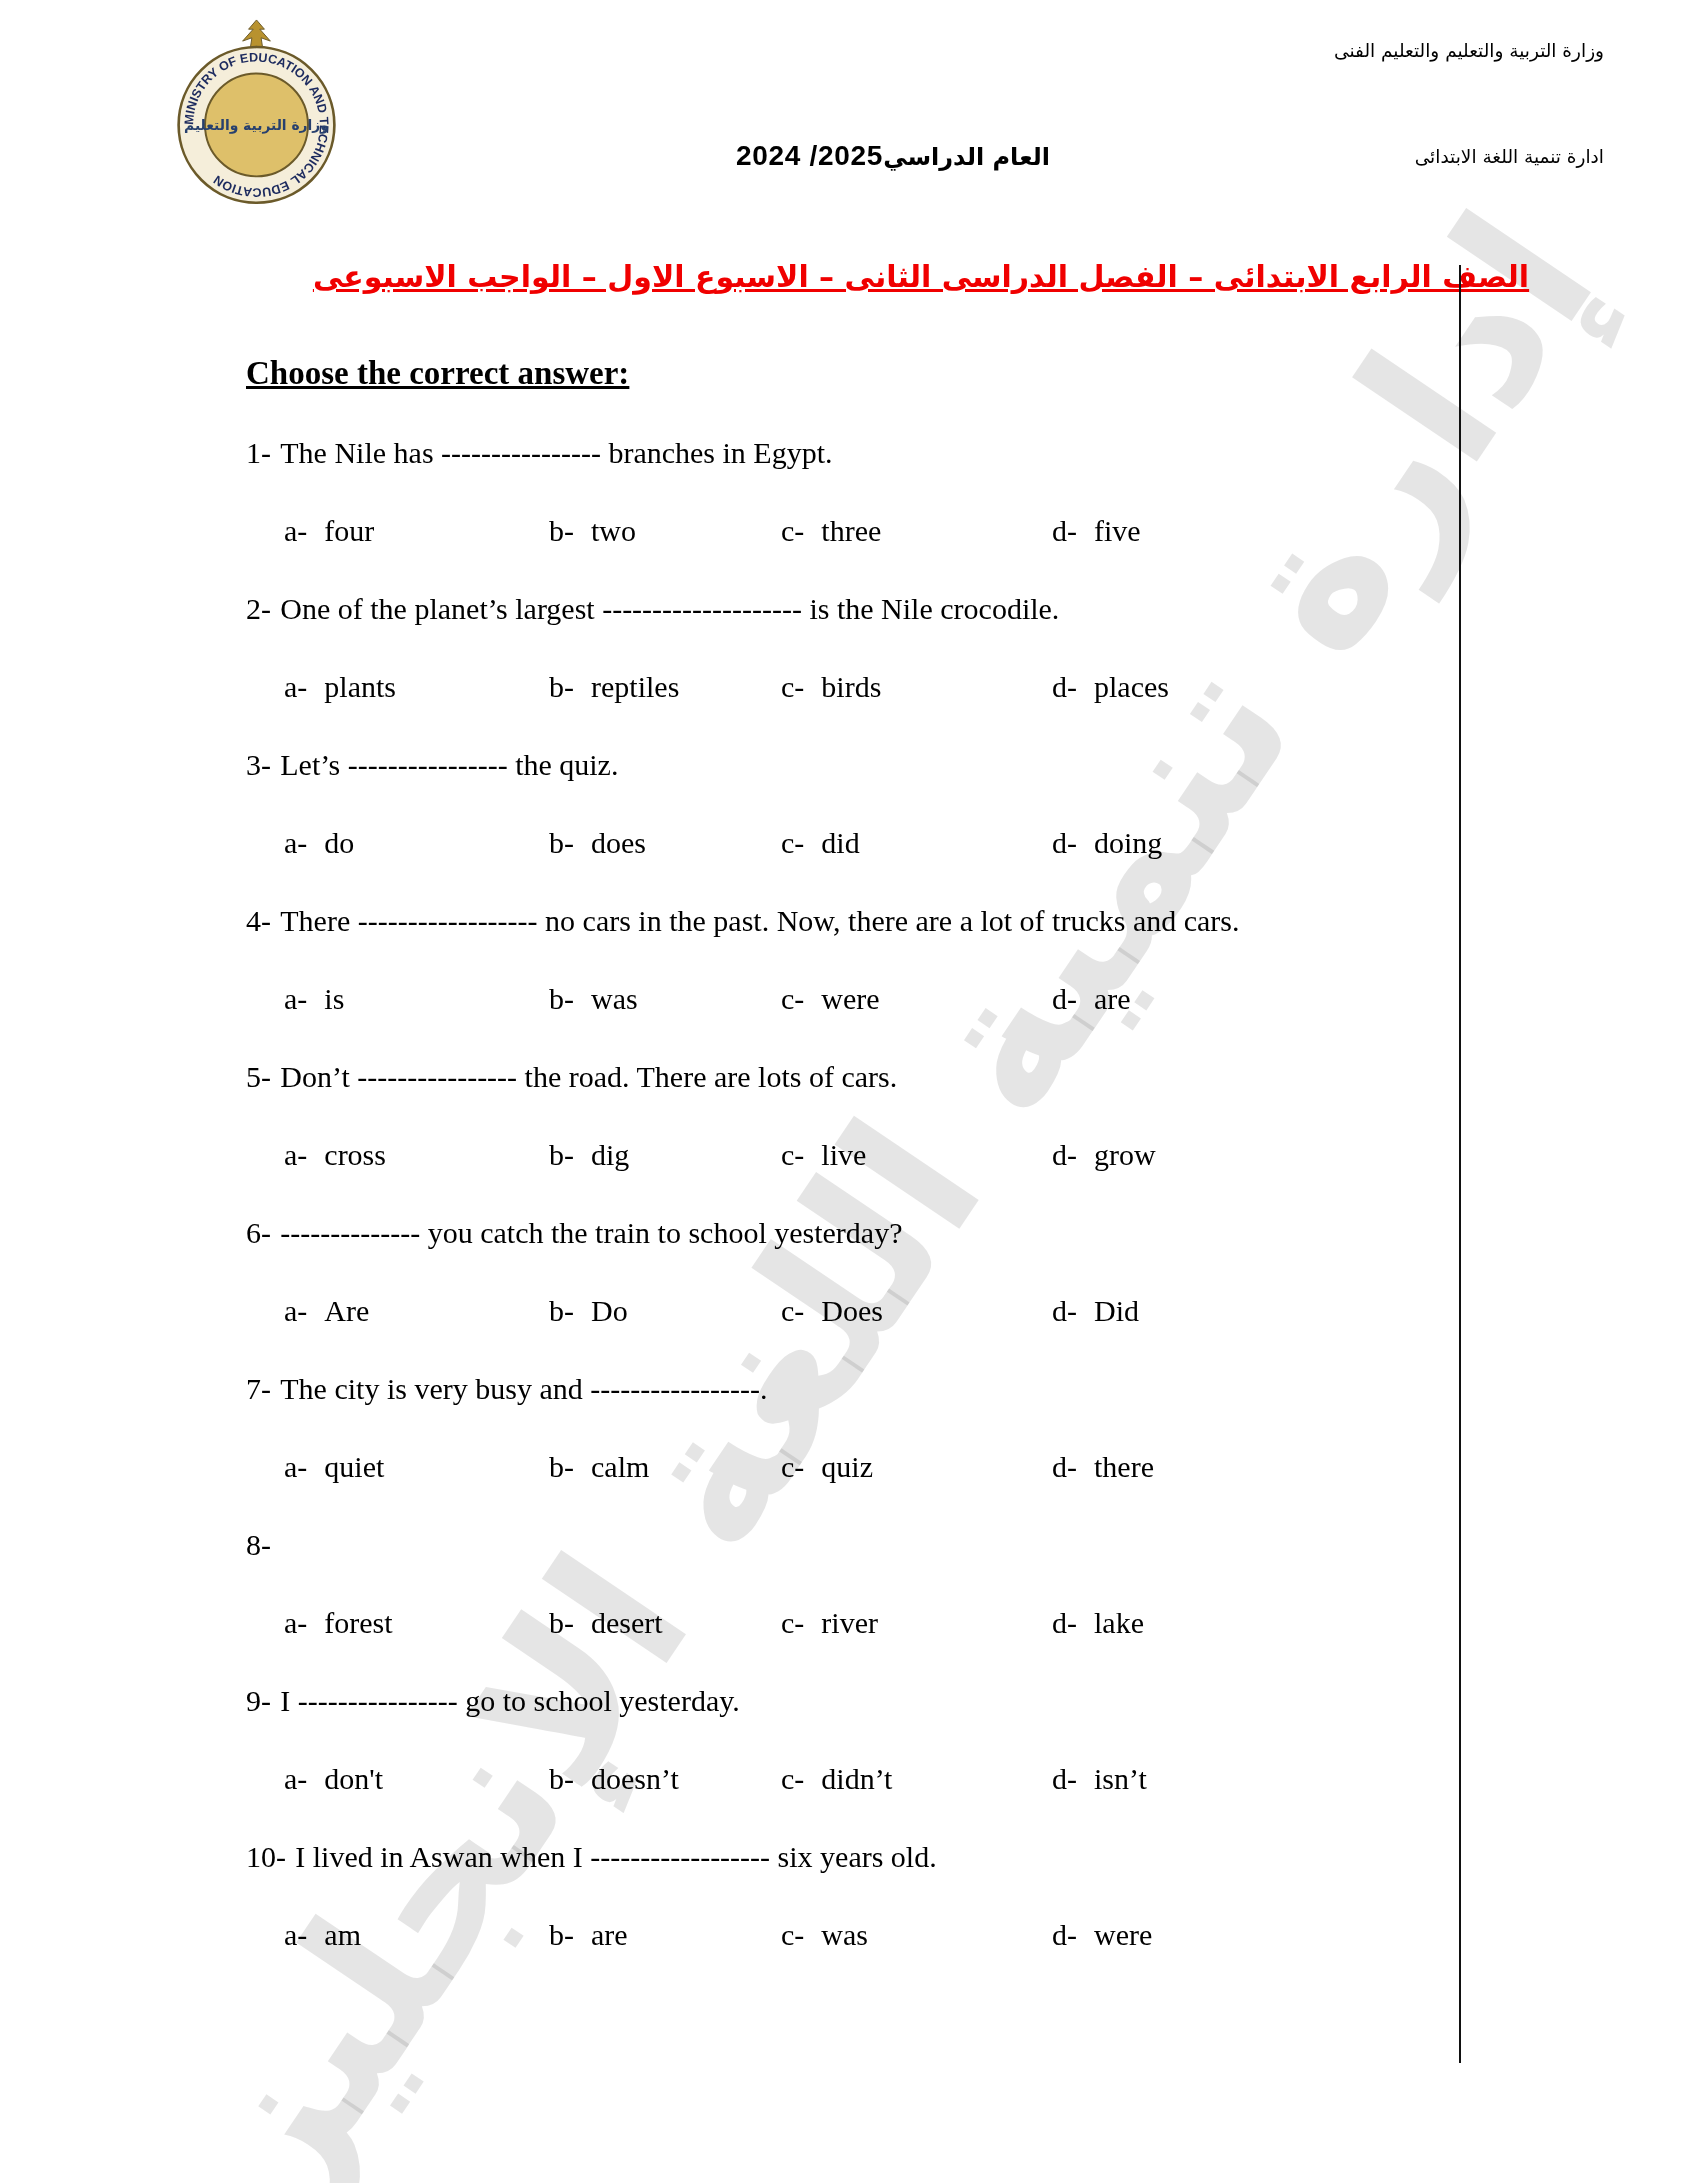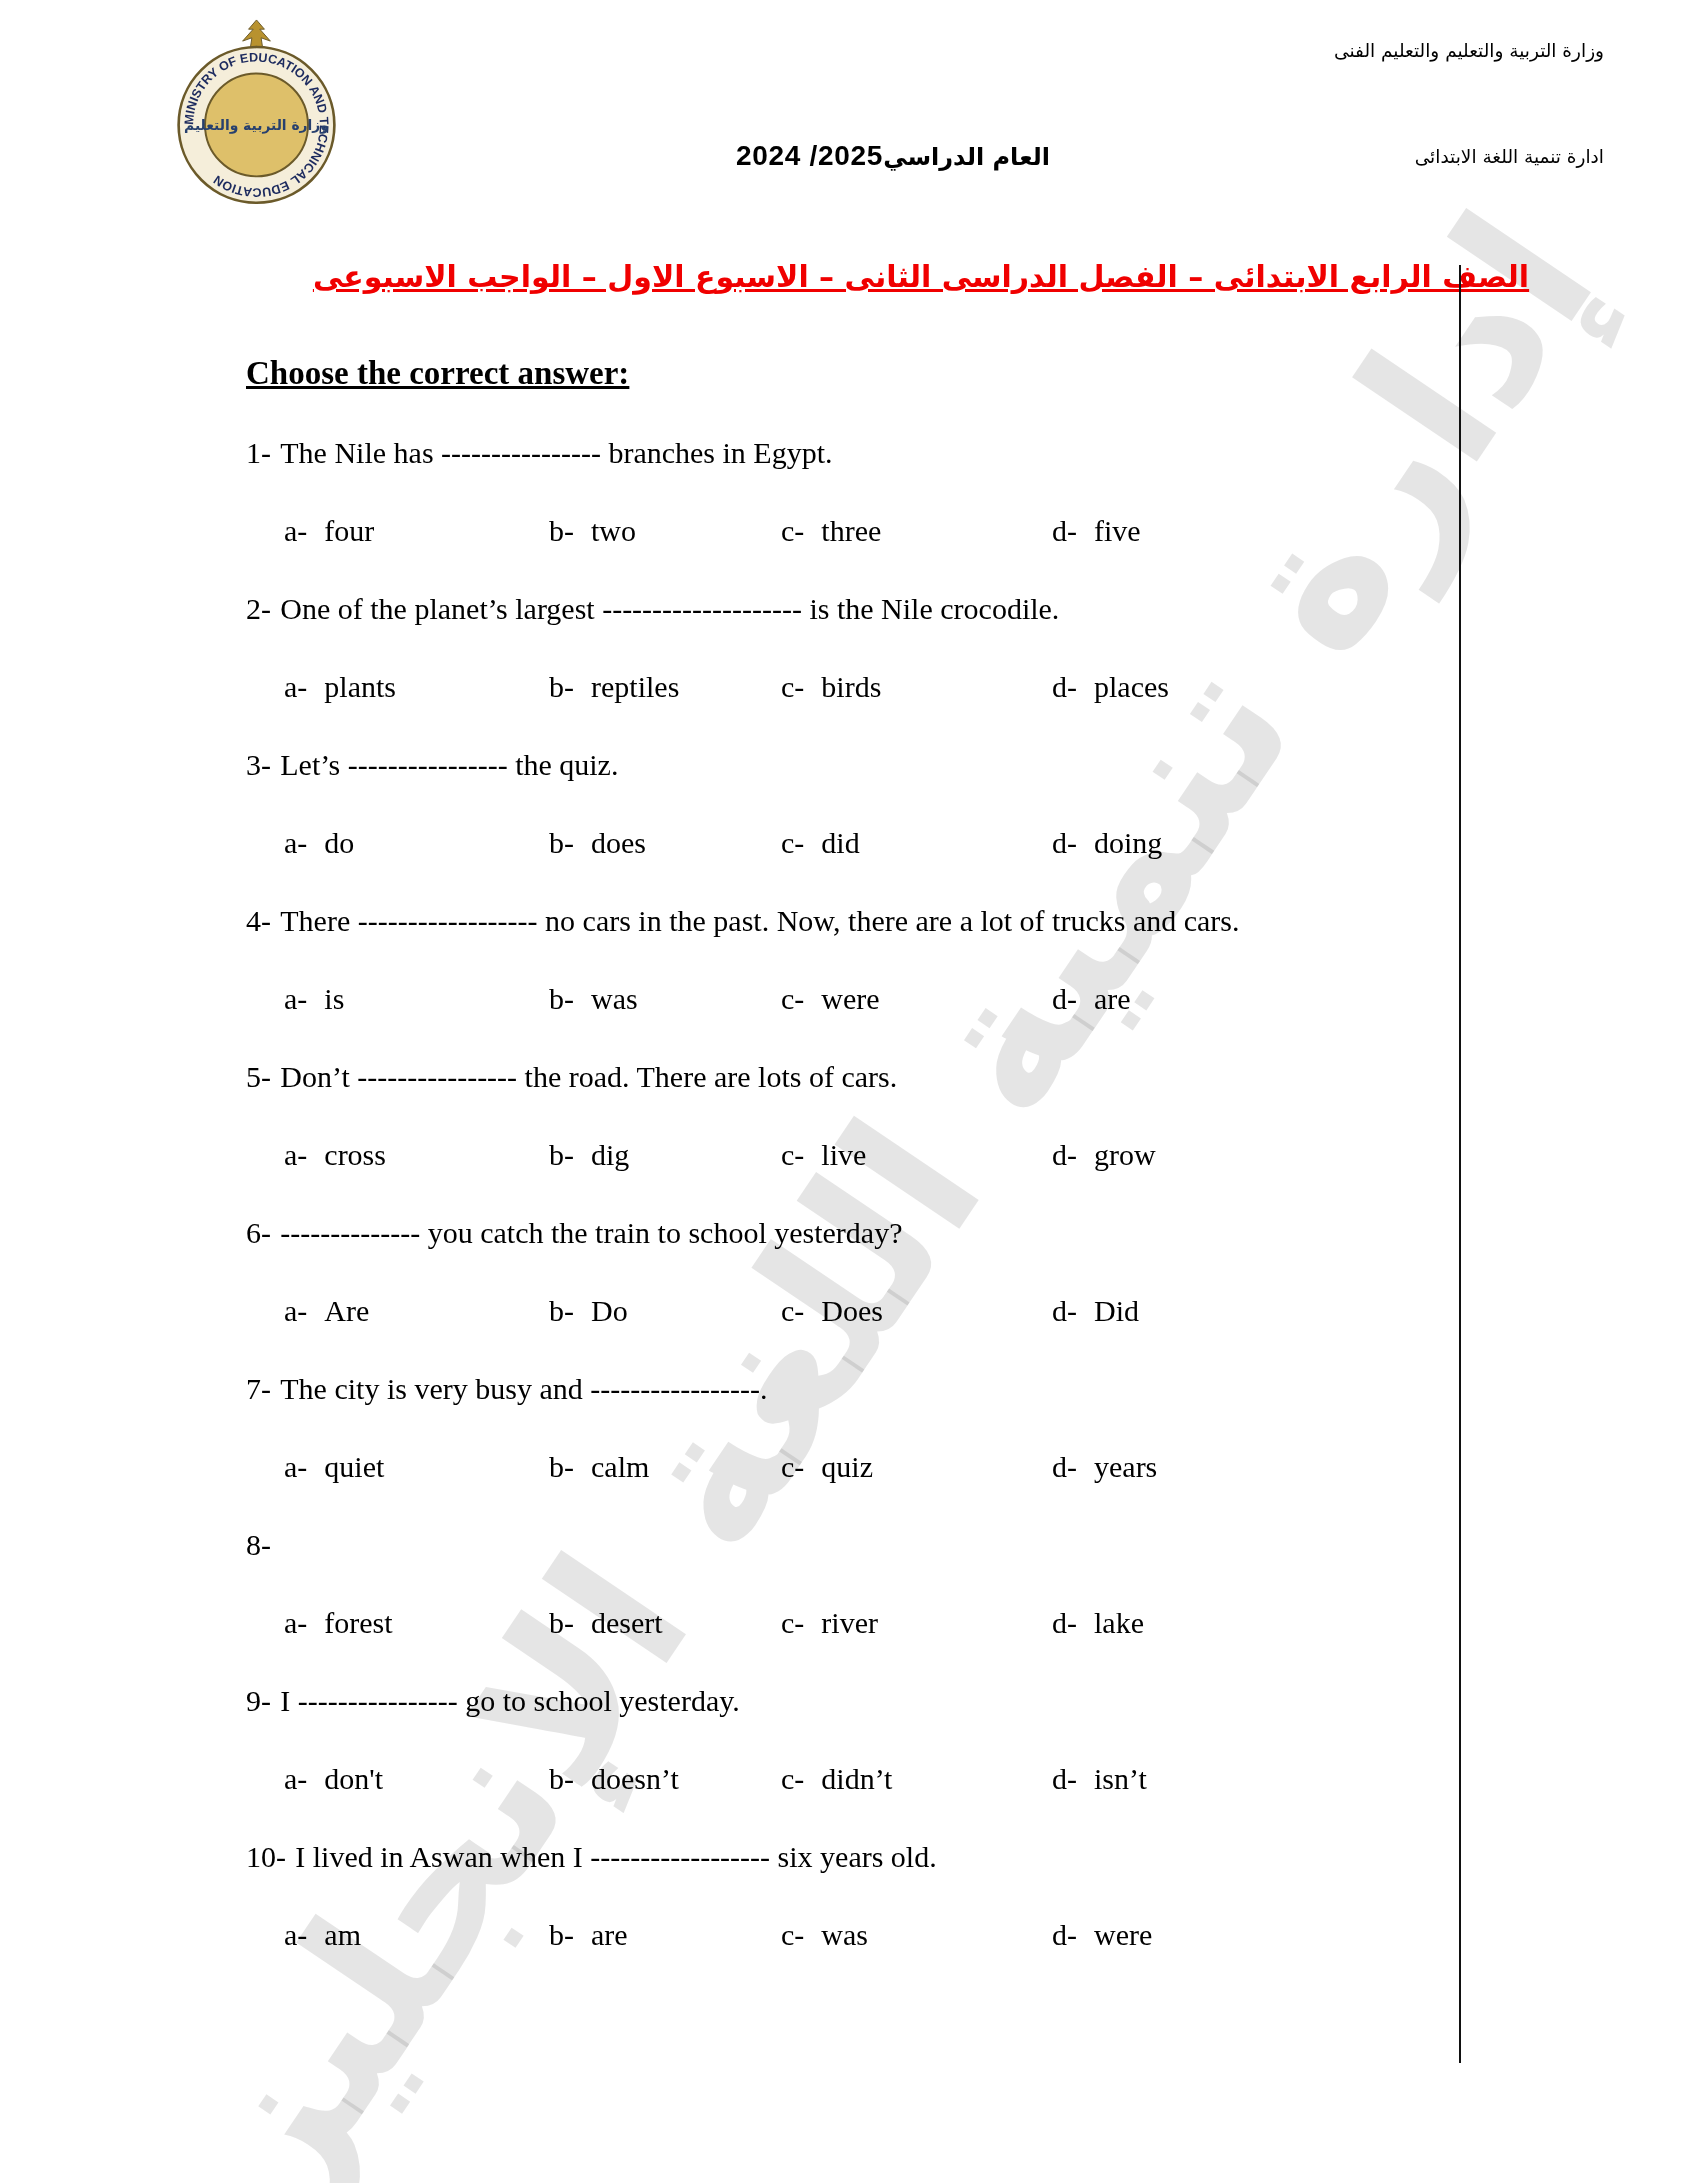--- a/index.html
+++ b/index.html
@@ -271,21 +271,21 @@
         <span class="o o2">
             <span class="o-label">b-</span>
             <span>calm</span>
           </span>
         <span class="o o3">
             <span class="o-label">c-</span>
             <span>quiz</span>
           </span>
         <span class="o o4">
             <span class="o-label">d-</span>
-            <span>years</span>
+            <span>there</span>
           </span>
       </div>
     </div>
 
     <div class="q">
       <div class="q-line">
         <span class="q-num">8-</span>
       </div>
       <div class="opt-row">
         <span class="o o1">

